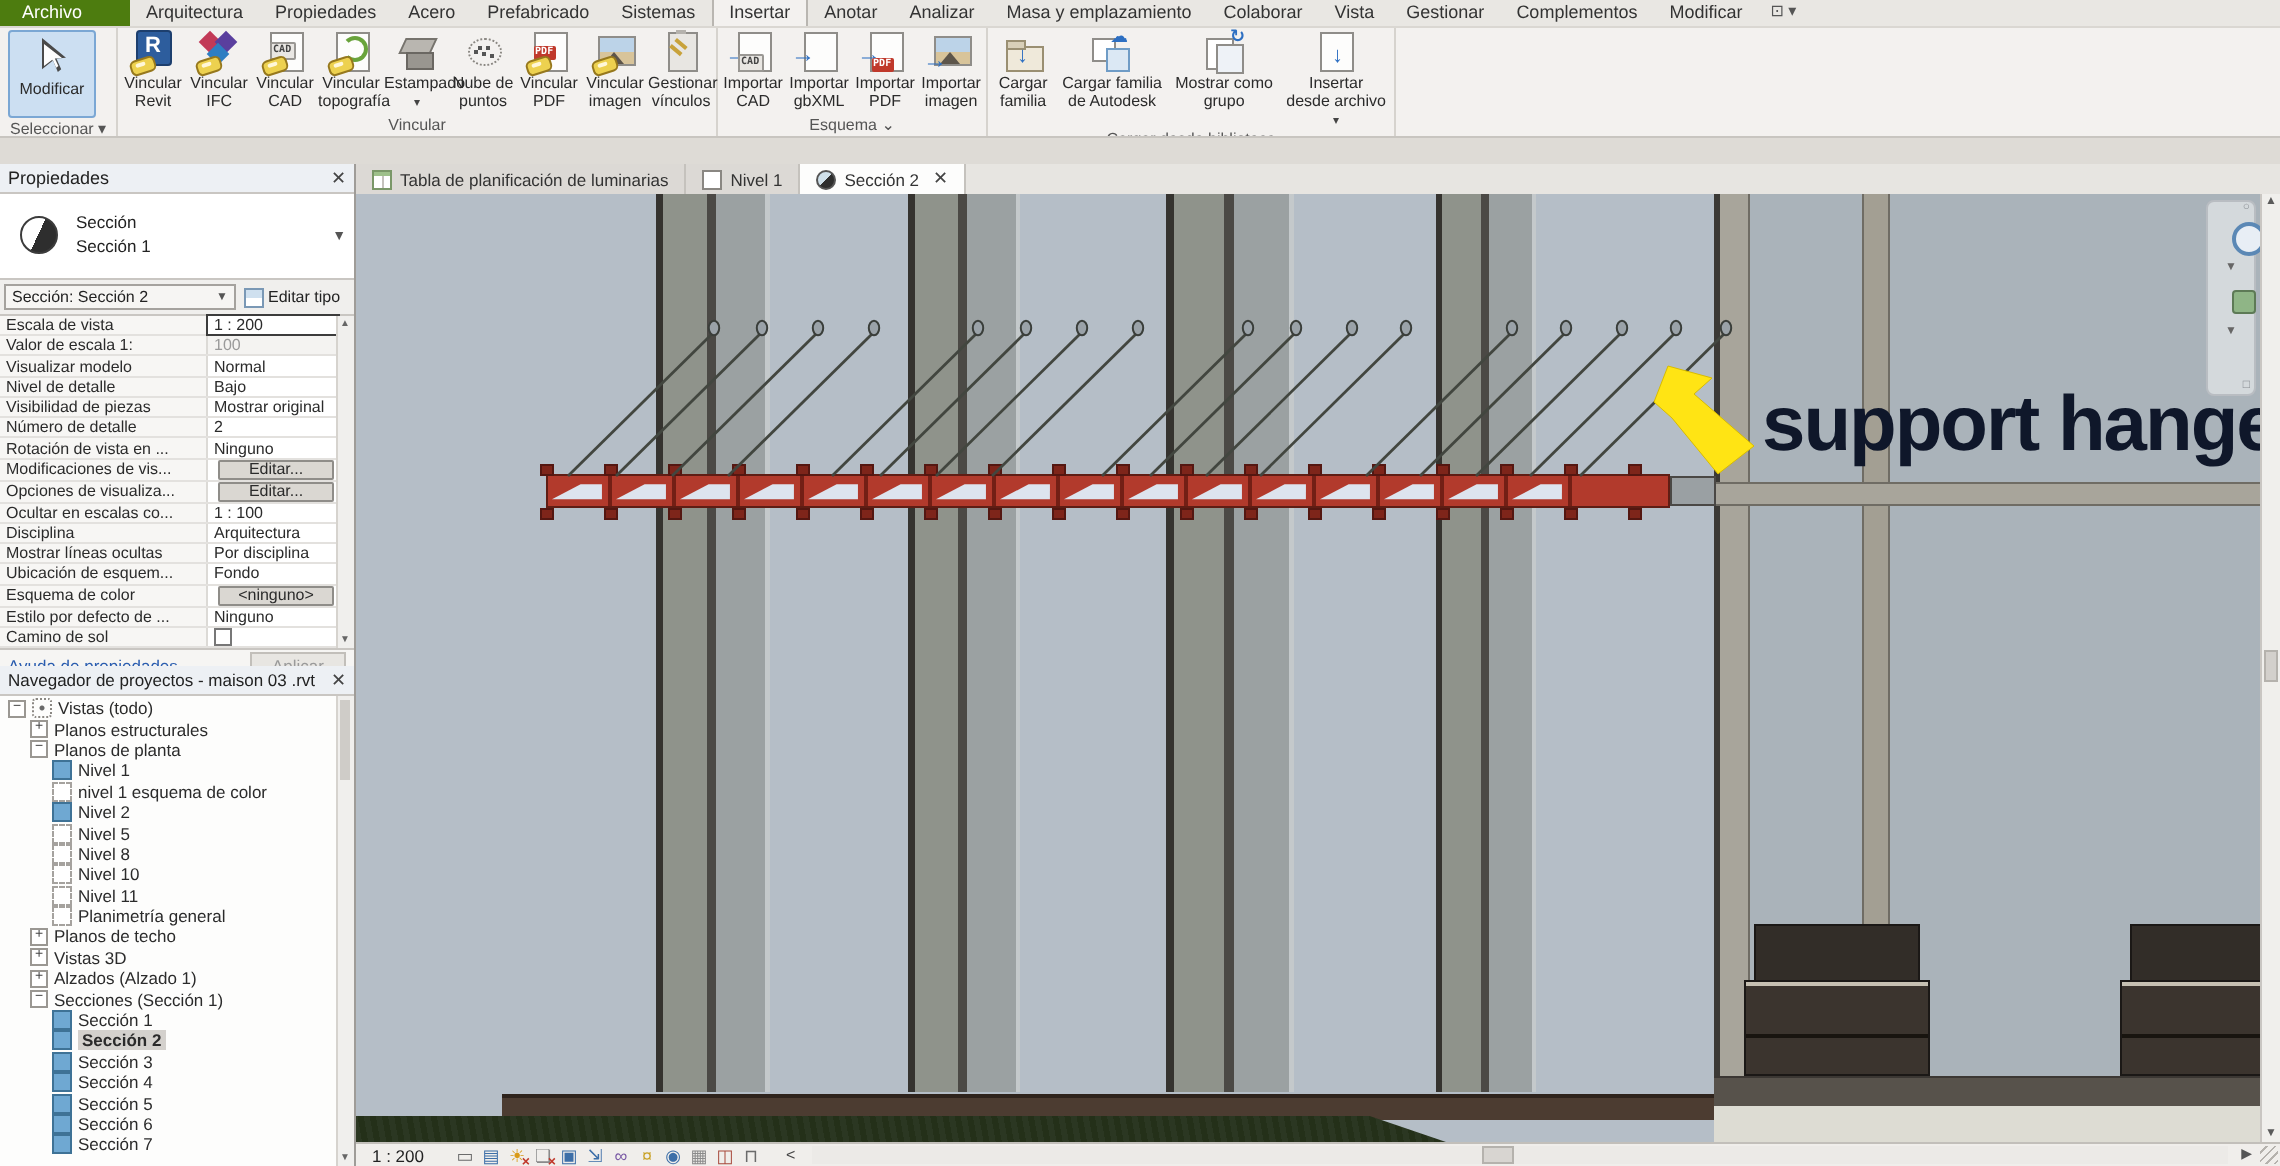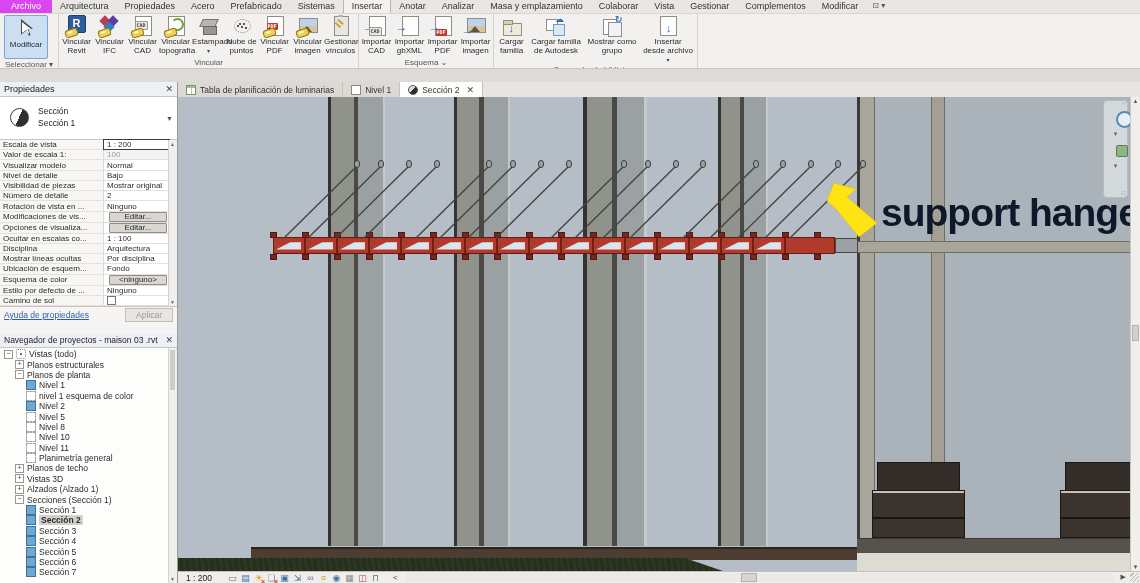--- a/index.html
+++ b/index.html
@@ -2,21 +2,21 @@
 <html><head>
 <meta charset="utf-8">
 <style>
   html,body{margin:0;padding:0;background:#888;}
   .app{position:relative;width:1140px;height:583px;background:#f3f1ef;overflow:hidden;
        font-family:"Liberation Sans","DejaVu Sans",sans-serif;font-size:9px;color:#2b2b2b;
        -webkit-font-smoothing:antialiased;}
   
   .tabbar{position:absolute;left:0;top:0;width:100%;height:13px;background:#e9e7e3;display:flex;align-items:stretch;border-bottom:1px solid #dad7d2;}
   .tab{padding:1px 8px 0 8px;color:#333;cursor:default;white-space:nowrap;}
-  .tab.file{background:#d946ef;color:#fff;padding:1px 11px 0 11px;text-align:right;}
+  .tab.file{background:#4d7c0f;color:#fff;padding:1px 24px 0 11px;text-align:right;}
   .tab.active{background:#f3f1ef;border-left:1px solid #b9b6b1;border-right:1px solid #b9b6b1;}
   .ptoggle{color:#555;padding:1px 6px 0 6px;font-size:8px;}
   
   .ribbon{position:absolute;left:0;top:14px;width:100%;height:54px;display:flex;background:#f3f1ef;}
   .rgroup{display:flex;flex-direction:column;border-right:1px solid #d6d3ce;padding:0 1px;}
   .rbtns{flex:1;display:flex;align-items:flex-start;}
   .rbtn{width:33px;padding-top:1px;text-align:center;cursor:default;}
   .rbtn.wide{width:56px;}
   .rbtn.big{width:42px;height:40px;margin:1px 3px;background:#ccdff2;border:1px solid #7ba7d4;border-radius:2px;padding-top:2px;}
   .rlbl{font-size:8px;line-height:1.15;color:#2b2b2b;}
@@ -376,20 +376,30 @@
         <span class="x">✕</span>
       </div>
       <div class="ptype">
         <span class="ticon"><span class="tsym"></span></span>
         <span class="ttxt">
           <span style="display:block">Sección</span>
           <span style="display:block">Sección 1</span>
         </span>
         <span class="dd">▼</span>
       </div>
+      <div class="pselrow">
+        <span class="combo">
+          <span>Sección: Sección 2</span>
+          <span class="dd">▼</span>
+        </span>
+        <span class="etbtn">
+          <span class="gi"></span>
+          <span>Editar tipo</span>
+        </span>
+      </div>
       <div class="pgrid" id="pgrid">
         <div class="prow">
             <span class="plab">Escala de vista</span>
             <div class="pval pv-inputbox">1 : 200</div>
           </div>
           <div class="prow">
             <span class="plab">Valor de escala  1:</span>
             <div class="pval pv-dis">100</div>
           </div>
           <div class="prow">

